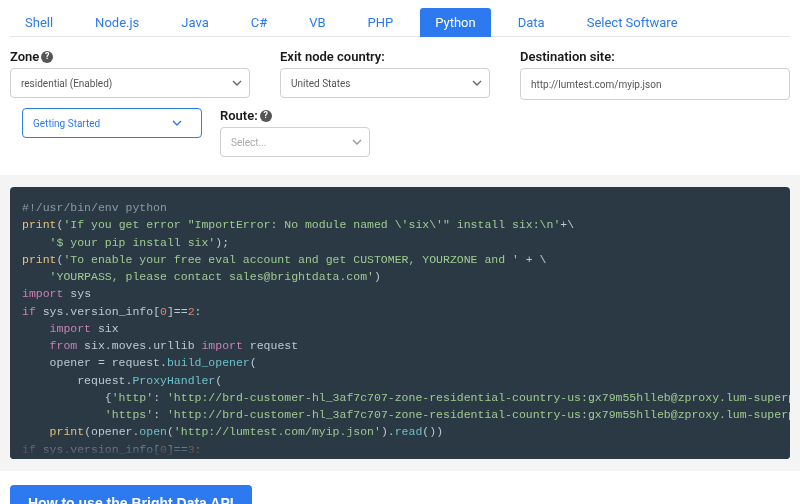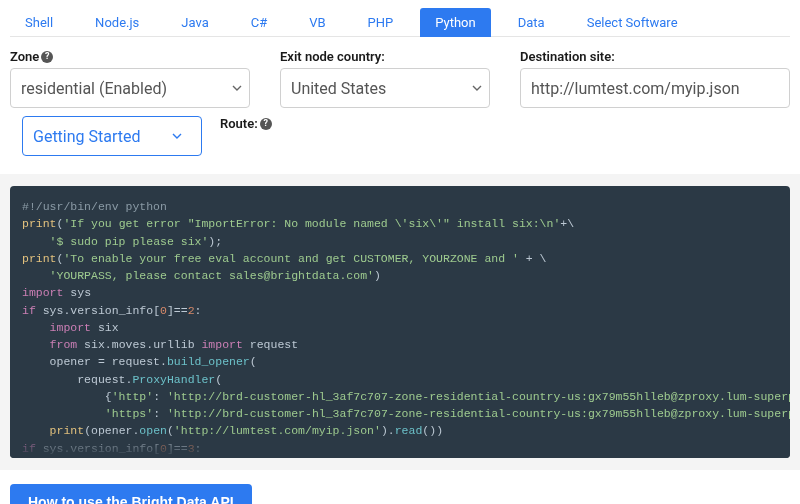--- a/index.html
+++ b/index.html
@@ -10,21 +10,21 @@
 .tab.active { background: #2d7af0; color: #fff; }
 .row { display: flex; gap: 30px; margin-bottom: 8px; }
 .field { display: flex; flex-direction: column; gap: 4px; }
 .field.zone { flex: 0 0 240px; }
 .field.exit { flex: 0 0 210px; }
 .field.dest { flex: 1; }
 .field.example { flex: 0 0 180px; }
 .field.route { flex: 0 0 150px; }
 .label { font-weight: 600; font-size: 13px; color: #1a1a1a; display: flex; align-items: center; gap: 2px; }
 .info-icon { display: inline-flex; width: 12px; height: 12px; border-radius: 50%; background: #555; color: #fff; font-size: 9px; font-weight: bold; align-items: center; justify-content: center; line-height: 1; }
-.select, .input { width: 100%; height: 40px; border: 1px solid #d0d0d0; border-radius: 4px; padding: 0 26px 0 10px; font-size: 16px; color: #555; background: #fff; position: relative; display: flex; align-items: center; }
+.select, .input { width: 100%; height: 30px; border: 1px solid #d0d0d0; border-radius: 4px; padding: 0 26px 0 10px; font-size: 10px; color: #555; background: #fff; position: relative; display: flex; align-items: center; }
 .select.blue { border-color: #2d7af0; color: #2d7af0; margin-left: 12px; }
 .select.muted { color: #aaa; }
 .chev { position: absolute; right: 8px; top: 50%; transform: translateY(-50%); pointer-events: none; }
 .sel-wrap { position: relative; width: 100%; }
 .input { padding: 15px 10px; }
 .code-area { background: #f4f4f4; padding: 12px 10px; margin-top: 18px; }
 .code-block { background: #2b3945; border-radius: 4px; padding: 12px 0 12px 12px; overflow: hidden; height: 272px; position: relative; }
 .code-block::after { content: ''; position: absolute; left: 0; right: 0; bottom: 0; height: 26px; background: linear-gradient(to bottom, rgba(43,57,69,0) 0%, rgba(43,57,69,1) 100%); pointer-events: none; }
 pre { font-family: "SFMono-Regular", Consolas, "Liberation Mono", Menlo, monospace; font-size: 11.5px; line-height: 1.5; color: #ccc; white-space: pre; }
 .c-gr { color: #8a9aa5; }
@@ -96,29 +96,37 @@
         <svg class="chev" width="10" height="6" viewBox="0 0 10 6">
             <path d="M1 1l4 4 4-4" stroke="#2d7af0" stroke-width="1.4" fill="none"></path>
           </svg>
       </div>
     </div>
     <div class="field route">
       <div class="label">
           <span>Route:</span>
           <span class="info-icon">?</span>
         </div>
+      <div class="sel-wrap">
+        <div class="select muted">
+            <span>Select...</span>
+          </div>
+        <svg class="chev" width="10" height="6" viewBox="0 0 10 6">
+            <path d="M1 1l4 4 4-4" stroke="#999" stroke-width="1.4" fill="none"></path>
+          </svg>
+      </div>
     </div>
   </div>
 </div>
 
 <div class="code-area">
   <div class="code-block">
 <pre><span class="c-gr">#!/usr/bin/env python</span>
 <span class="c-yl">print</span><span class="c-id">(</span><span class="c-st">'If you get error "ImportError: No module named \'six\'" install six:\n'</span><span class="c-id">+\</span>
-    <span class="c-st">'$ sudo pip please six'</span><span class="c-id">);</span>
+    <span class="c-st">'$ your pip install six'</span><span class="c-id">);</span>
 <span class="c-yl">print</span><span class="c-id">(</span><span class="c-st">'To enable your free eval account and get CUSTOMER, YOURZONE and '</span><span class="c-id"> + \</span>
     <span class="c-st">'YOURPASS, please contact sales@brightdata.com'</span><span class="c-id">)</span>
 <span class="c-kw">import</span><span class="c-id"> sys</span>
 <span class="c-kw">if</span><span class="c-id"> sys.version_info[</span><span class="c-nm">0</span><span class="c-id">]==</span><span class="c-nm">2</span><span class="c-id">:</span>
     <span class="c-kw">import</span><span class="c-id"> six</span>
     <span class="c-kw">from</span><span class="c-id"> six.moves.urllib </span><span class="c-kw">import</span><span class="c-id"> request</span>
 <span class="c-id">    opener = request.</span><span class="c-fn">build_opener</span><span class="c-id">(</span>
 <span class="c-id">        request.</span><span class="c-fn">ProxyHandler</span><span class="c-id">(</span>
 <span class="c-id">            {</span><span class="c-st">'http'</span><span class="c-id">: </span><span class="c-st">'http://brd-customer-hl_3af7c707-zone-residential-country-us:gx79m55hlleb@zproxy.lum-superproxy.io:22225'</span>
 <span class="c-id">            </span><span class="c-st">'https'</span><span class="c-id">: </span><span class="c-st">'http://brd-customer-hl_3af7c707-zone-residential-country-us:gx79m55hlleb@zproxy.lum-superproxy.io:22225'</span>

